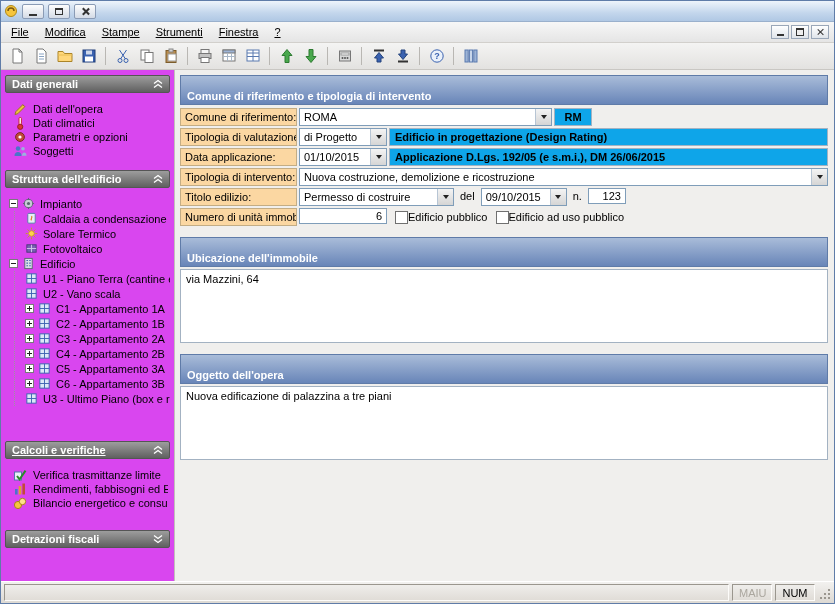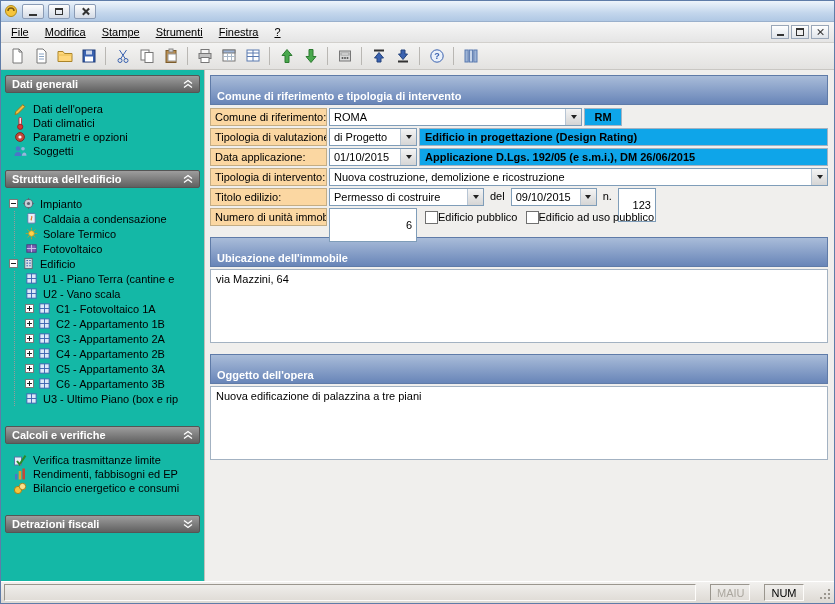--- a/index.html
+++ b/index.html
@@ -34,21 +34,21 @@
 
   
   .toolbar { height: 27px; flex: none; background: linear-gradient(#f4f4f3, #e3e2e0); display: flex; align-items: center; gap: 1px; padding: 0 4px; border-bottom: 1px solid #c9c7c3; }
   .tool-btn { width: 23px; height: 22px; display: flex; align-items: center; justify-content: center; border: 1px solid transparent; border-radius: 2px; }
   .tool-sep { width: 1px; height: 18px; background: #b9b7b3; margin: 0 4px; flex: none; }
 
   
   .app-body { flex: 1; display: flex; overflow: hidden; background: #f0efed; }
 
   
-  .sidebar { width: 204px; flex: none; padding: 5px 4px 0 4px; border-right: 1px solid #c2bfba; background: #14b8a6; overflow: hidden; }
+  .sidebar { width: 174px; flex: none; padding: 5px 4px 0 4px; border-right: 1px solid #c2bfba; background: #d946ef; overflow: hidden; }
   .side-hdr { background: linear-gradient(#9d9d9d, #606060); color: #fff; font-weight: bold; padding: 3px 6px; display: flex; align-items: center; border: 1px solid #555; border-radius: 2px; height: 18px; }
   .side-hdr .chev { margin-left: auto; display: flex; }
   .side-items { padding: 9px 2px 12px 8px; display: flex; flex-direction: column; }
   .side-item { display: flex; align-items: center; gap: 6px; white-space: nowrap; overflow: hidden; }
   .icon12 { width: 14px; height: 14px; flex: none; display: inline-flex; }
 
   
   .tree { padding: 8px 0 12px 4px; }
   .tnode { display: flex; align-items: center; gap: 4px; height: 15px; white-space: nowrap; overflow: hidden; }
   .tchildren { margin-left: 5px; padding-left: 10px; border-left: 1px dotted #9a9a9a; }
@@ -61,29 +61,29 @@
   .sect-hdr { background: linear-gradient(#a9bcd9, #6885b8); border: 1px solid #5f7ba8; color: #fff; font-weight: bold; padding: 14px 6px; height: 17px; white-space: nowrap; overflow: hidden; }
   .form { margin-top: 3px; display: flex; flex-direction: column; gap: 2px; }
   .frow { display: flex; align-items: stretch; gap: 2px; height: 18px; }
   .flabel { width: 117px; flex: none; background: #fbd7a2; border: 1px solid #c3ad85; padding: 2px 4px; white-space: nowrap; overflow: hidden; }
   .ffield-ro { background: #0ea5e9; border: 1px solid #a3b2c2; font-weight: bold; padding: 2px 5px; flex: 1; white-space: nowrap; overflow: hidden; }
   .ffield-ro.small { flex: none; width: 38px; text-align: center; }
   .combo { background: #fff; border: 1px solid #7f9db9; display: flex; align-items: stretch; }
   .combo-text { flex: 1; padding: 2px 4px; white-space: nowrap; overflow: hidden; }
   .combo-btn { width: 16px; flex: none; background: linear-gradient(#f4f4f4, #d5d5d5); border-left: 1px solid #b7c5d4; display: flex; align-items: center; justify-content: center; }
   .caret { width: 0; height: 0; border-left: 3.5px solid transparent; border-right: 3.5px solid transparent; border-top: 4px solid #222; }
-  .tinput { border: 1px solid #7f9db9; background: #fff; padding: 2px 4px; font: inherit; height: 34px; }
+  .tinput { border: 1px solid #7f9db9; background: #fff; padding: 2px 4px; font: inherit; height: 16px; }
   .inline-label { padding: 2px 4px; white-space: nowrap; }
   .checkbox { width: 13px; height: 13px; background: #fff; border: 1px solid #707070; align-self: center; flex: none; }
   .check-group { display: flex; align-items: flex-start; margin-left: 6px; }
   .textbox { background: #fff; border: 1px solid #a3b2c2; height: 74px; padding: 3px 5px; margin-top: 2px; }
   .sect-gap { height: 11px; }
 
   
-  .statusbar { height: 22px; flex: none; background: linear-gradient(#f2f1ef, #ddd9d3); border-top: 1px solid #fff; display: flex; align-items: flex-end; gap: 14px; padding: 2px 2px 2px 3px; }
+  .statusbar { height: 22px; flex: none; background: linear-gradient(#f2f1ef, #ddd9d3); border-top: 1px solid #fff; display: flex; align-items: flex-end; gap: 3px; padding: 2px 2px 2px 3px; }
   .sb-panel { border: 1px solid; border-color: #9a968e #fdfcfa #fdfcfa #9a968e; height: 17px; padding: 2px 6px; }
   .sb-main { flex: 1; }
   .sb-maiu { color: #aba79f; width: 40px; text-align: center; }
   .sb-num { width: 40px; text-align: center; }
   .grip { width: 13px; height: 15px; margin-left: 1px; flex: none; }
 </style>
 </head>
 <body>
 
 <div class="window">
@@ -377,21 +377,21 @@
             <span>U2 - Vano scala</span>
           </div>
           <div class="tnode">
             <span class="exp plus"></span>
             <span class="icon12">
                 <svg viewBox="0 0 14 14" width="13" height="13">
                   <rect x="2" y="2" width="10" height="10" fill="#dce8f8" stroke="#3a62b0"></rect>
                   <path d="M2 7h10M7 2v10" stroke="#3a62b0"></path>
                 </svg>
               </span>
-            <span>C1 - Fotovoltaico 1A</span>
+            <span>C1 - Appartamento 1A</span>
           </div>
           <div class="tnode">
             <span class="exp plus"></span>
             <span class="icon12">
                 <svg viewBox="0 0 14 14" width="13" height="13">
                   <rect x="2" y="2" width="10" height="10" fill="#dce8f8" stroke="#3a62b0"></rect>
                   <path d="M2 7h10M7 2v10" stroke="#3a62b0"></path>
                 </svg>
               </span>
             <span>C2 - Appartamento 1B</span>
@@ -441,21 +441,21 @@
                 <svg viewBox="0 0 14 14" width="13" height="13">
                   <rect x="2" y="2" width="10" height="10" fill="#dce8f8" stroke="#3a62b0"></rect>
                   <path d="M2 7h10M7 2v10" stroke="#3a62b0"></path>
                 </svg>
               </span>
             <span>U3 - Ultimo Piano (box e rip</span>
           </div>
         </div>
       </div>
 
-      <div class="side-hdr" style="margin-top:8px;">
+      <div class="side-hdr" style="margin-top:23px;text-decoration:underline;">
         <span>Calcoli e verifiche</span>
         <span class="chev">
             <svg width="10" height="10" viewBox="0 0 10 10">
               <path d="M1 4.5L5 1.5l4 3M1 8.5L5 5.5l4 3" fill="none" stroke="#fff" stroke-width="1.3"></path>
             </svg>
           </span>
       </div>
       <div class="side-items">
         <div class="side-item">
           <span class="icon12">

